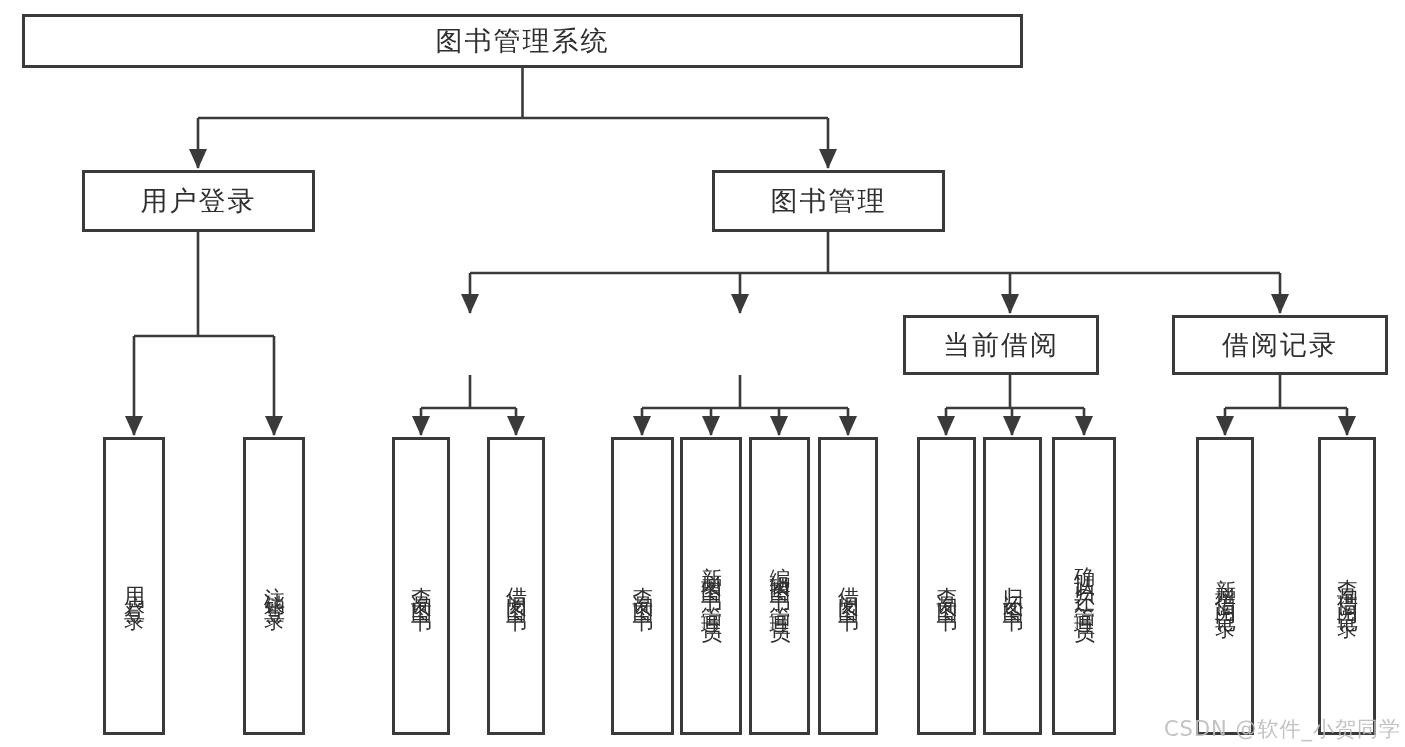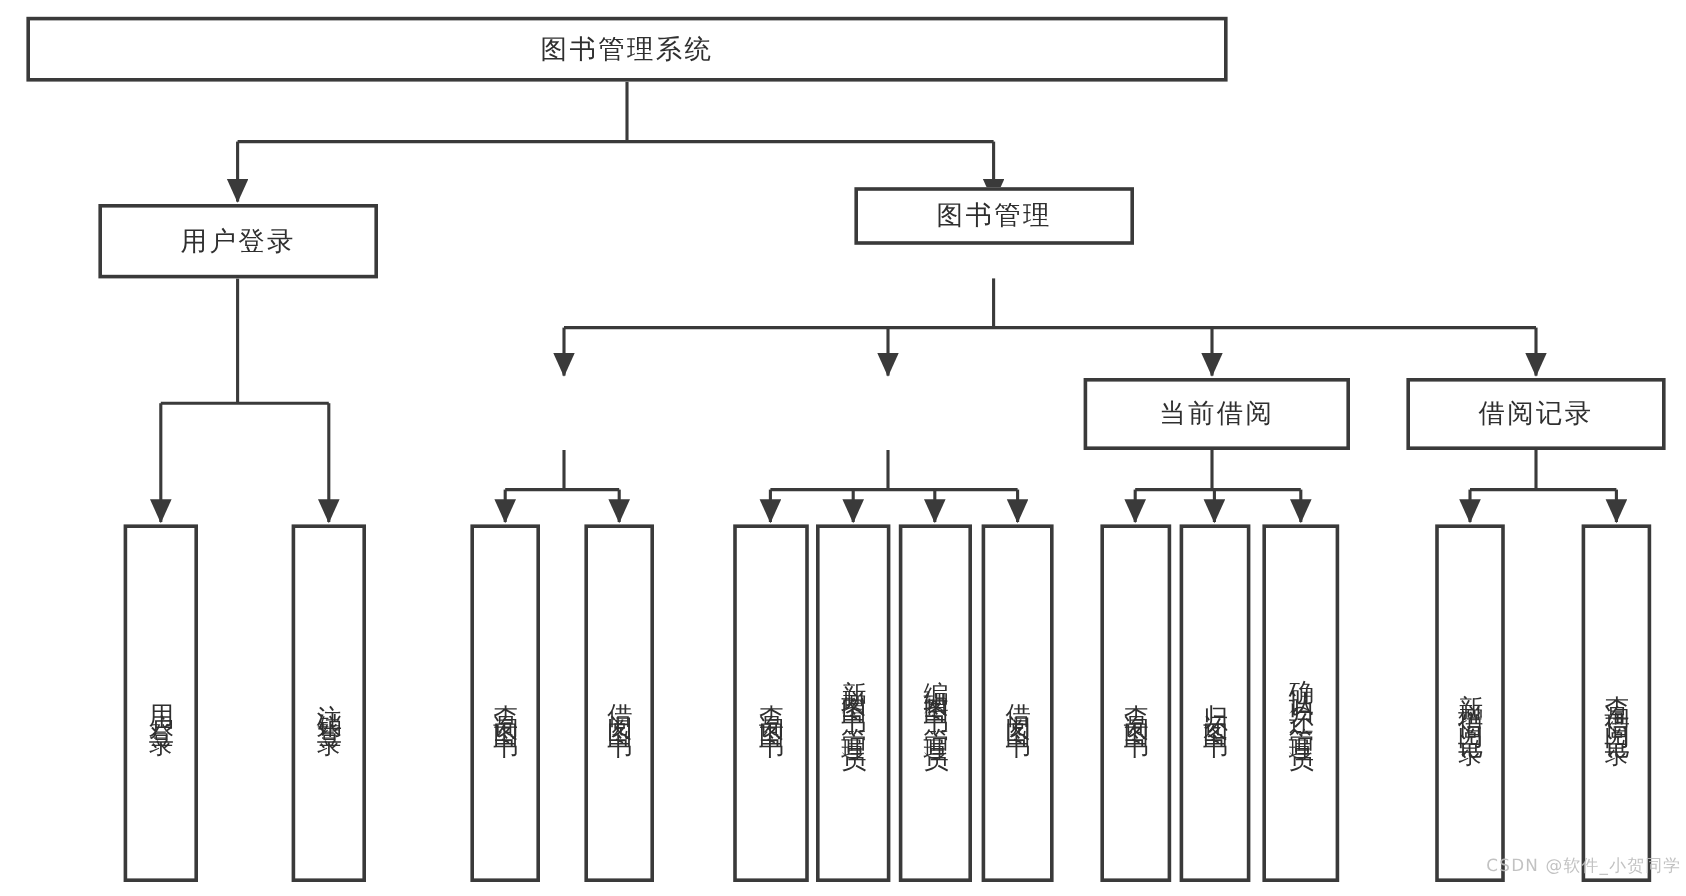--- a/index.html
+++ b/index.html
@@ -26,37 +26,37 @@
     box-sizing:border-box;
     border:3px solid var(--line);
     background:var(--box-bg);
     color:var(--text);
     display:flex;
     align-items:center;
     justify-content:center;
     text-align:center;
   }
   .node.h{
-    font-size:22px;
+    font-size:27px;
     letter-spacing:2px;
     white-space:nowrap;
     font-family:Liberation Serif, serif;
   }
   .node.v{
     writing-mode:vertical-rl;
     text-orientation:mixed;
     font-size:21px;
     letter-spacing:8px;
     line-height:1;
   }
   .watermark{
     position:absolute;
     right:4px;
-    bottom:16px;
-    font-size:14px;
+    bottom:4px;
+    font-size:21px;
     letter-spacing:1px;
     color:var(--watermark);
     opacity:.92;
     white-space:nowrap;
     z-index:5;
   }
 </style>
 </head>
 <body>
 
@@ -108,23 +108,23 @@
       <path d="M1280,375 V408"></path>
       <path d="M1225,408 H1347"></path>
       <path d="M1225,408 V435" marker-end="url(#arrow)"></path>
       <path d="M1347,408 V435" marker-end="url(#arrow)"></path>
     </g>
   </svg>
 
   <div class="node h" style="left:22px;top:14px;width:1001px;height:54px">图书管理系统</div>
 
   <div class="node h" style="left:82px;top:170px;width:233px;height:62px">用户登录</div>
-  <div class="node h" style="left:712px;top:156px;width:233px;height:48px">图书管理</div>
+  <div class="node h" style="left:712px;top:170px;width:233px;height:62px">图书管理</div>
 
-  <div class="node h" style="left:903px;top:315px;width:222px;height:60px">当前借阅</div>
+  <div class="node h" style="left:903px;top:315px;width:196px;height:60px">当前借阅</div>
   <div class="node h" style="left:1172px;top:315px;width:216px;height:60px">借阅记录</div>
 
   <div class="node v" style="left:103px;top:437px;width:62px;height:298px">用户登录</div>
   <div class="node v" style="left:243px;top:437px;width:62px;height:298px">注销登录</div>
 
   <div class="node v" style="left:392px;top:437px;width:58px;height:298px">查询图书</div>
   <div class="node v" style="left:487px;top:437px;width:58px;height:298px">借阅图书</div>
 
   <div class="node v" style="left:611px;top:437px;width:63px;height:298px">查询图书</div>
   <div class="node v" style="left:680px;top:437px;width:62px;height:298px">新增图书（管理员）</div>

